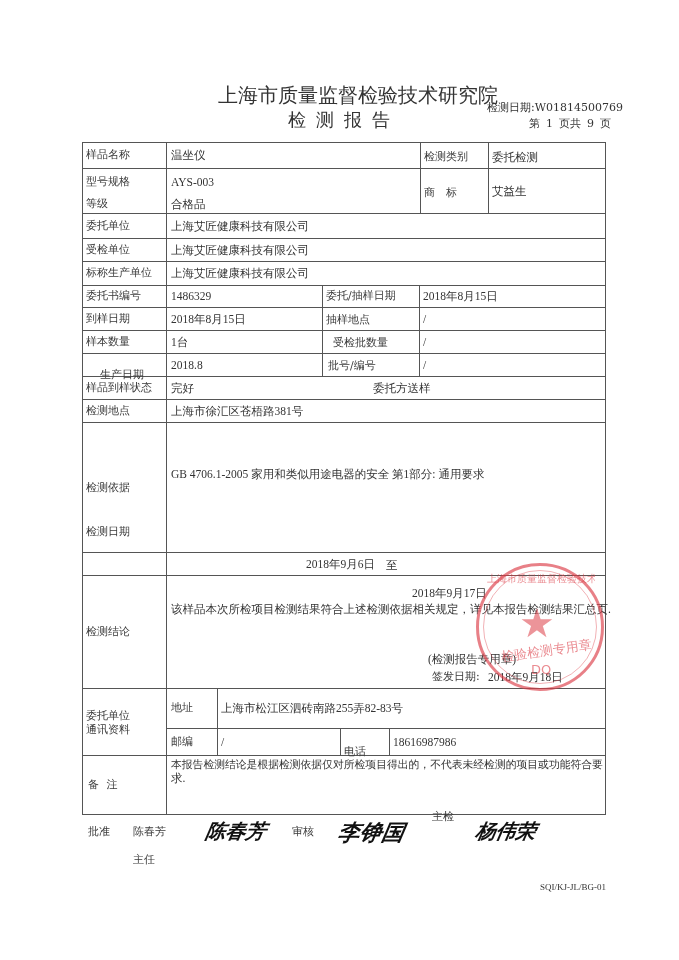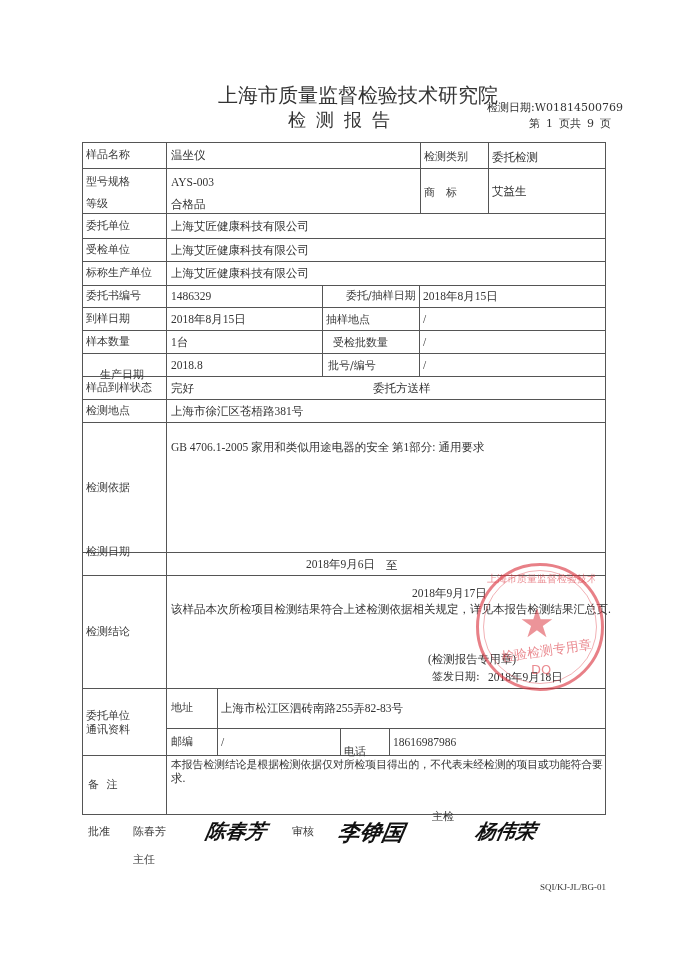--- a/index.html
+++ b/index.html
@@ -166,21 +166,21 @@
 <div class="cell val" style="left:171px;top:219px;">上海艾匠健康科技有限公司</div>
 
 <div class="cell lbl" style="left:86px;top:243px;">受检单位</div>
 <div class="cell val" style="left:171px;top:243px;">上海艾匠健康科技有限公司</div>
 
 <div class="cell lbl" style="left:86px;top:266px;">标称生产单位</div>
 <div class="cell val" style="left:171px;top:266px;">上海艾匠健康科技有限公司</div>
 
 <div class="cell lbl" style="left:86px;top:289px;">委托书编号</div>
 <div class="cell val" style="left:171px;top:289px;">1486329</div>
-<div class="cell lbl" style="left:326px;top:289px;margin-left:20px;">委托/抽样日期</div>
+<div class="cell lbl" style="left:326px;top:289px;">委托/抽样日期</div>
 <div class="cell val" style="left:423px;top:289px;">2018年8月15日</div>
 
 <div class="cell lbl" style="left:86px;top:312px;">到样日期</div>
 <div class="cell val" style="left:171px;top:312px;">2018年8月15日</div>
 <div class="cell lbl" style="left:326px;top:313px;">抽样地点</div>
 <div class="cell val" style="left:423px;top:312px;">/</div>
 
 <div class="cell lbl" style="left:86px;top:335px;">样本数量</div>
 <div class="cell val" style="left:171px;top:335px;">1台</div>
 <div class="cell lbl" style="left:326px;top:336px;margin-left:7px;">受检批数量</div>
@@ -192,23 +192,23 @@
 <div class="cell val" style="left:423px;top:358px;">/</div>
 
 <div class="cell lbl" style="left:86px;top:381px;">样品到样状态</div>
 <div class="cell val" style="left:171px;top:381px;">完好</div>
 <div class="cell val" style="left:373px;top:381px;">委托方送样</div>
 
 <div class="cell lbl" style="left:86px;top:404px;">检测地点</div>
 <div class="cell val" style="left:171px;top:404px;">上海市徐汇区苍梧路381号</div>
 
 <div class="cell lbl" style="left:86px;top:481px;">检测依据</div>
-<div class="cell val" style="left:171px;top:440px;">GB 4706.1-2005 家用和类似用途电器的安全  第1部分: 通用要求</div>
-
-<div class="cell lbl" style="left:86px;top:545px;">检测日期</div>
+<div class="cell val" style="left:171px;top:467px;">GB 4706.1-2005 家用和类似用途电器的安全  第1部分: 通用要求</div>
+
+<div class="cell lbl" style="left:86px;top:525px;">检测日期</div>
 <div class="cell val" style="left:306px;top:557px;">2018年9月6日</div>
 <div class="cell val" style="left:386px;top:558px;">至</div>
 <div class="cell val" style="left:412px;top:586px;">2018年9月17日</div>
 
 <div class="cell lbl" style="left:86px;top:625px;">检测结论</div>
 <div class="cell val" style="left:171px;top:602px;">该样品本次所检项目检测结果符合上述检测依据相关规定，详见本报告检测结果汇总页.</div>
 <div class="cell val" style="left:428px;top:652px;">(检测报告专用章)</div>
 <div class="cell lbl" style="left:432px;top:670px;">签发日期:</div>
 <div class="cell val" style="left:488px;top:670px;">2018年9月18日</div>
 

